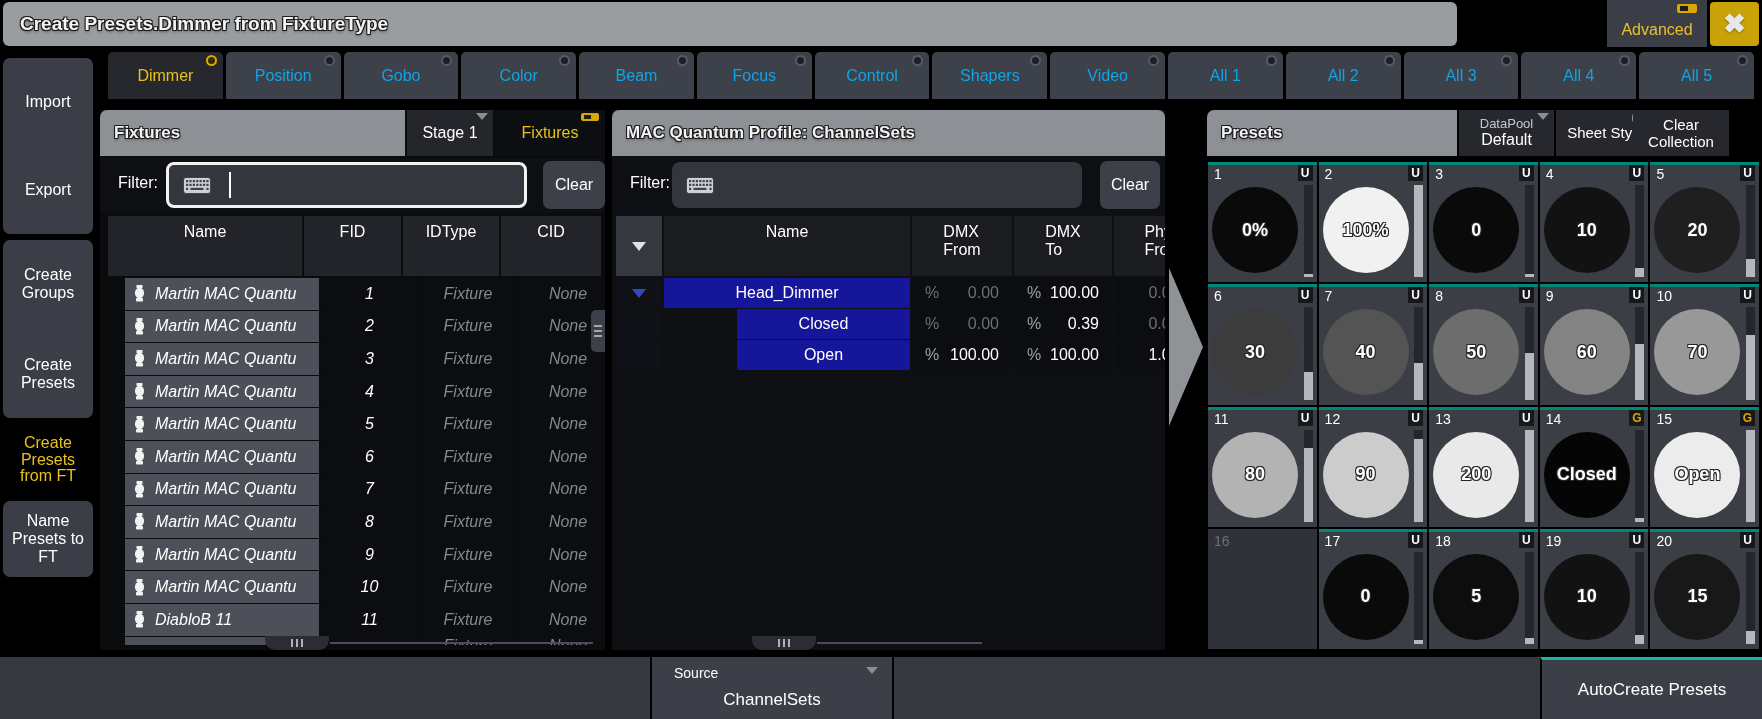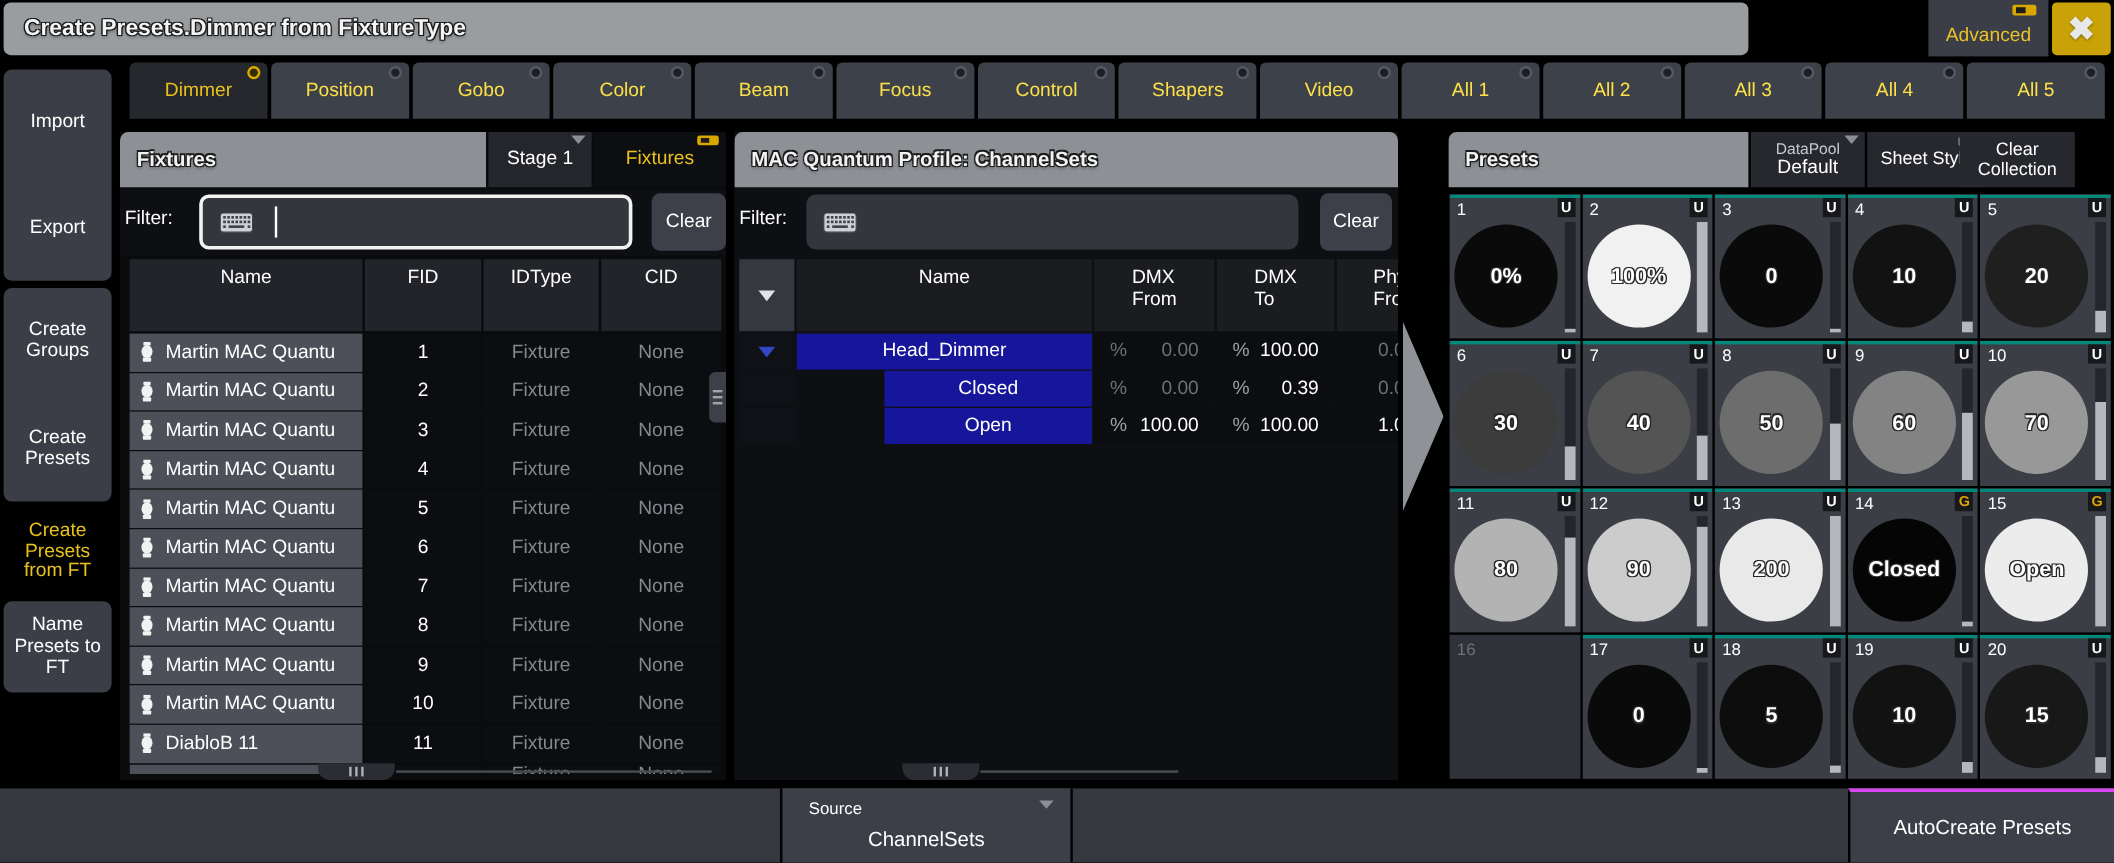--- a/index.html
+++ b/index.html
@@ -16,21 +16,21 @@
   .adv-label{color:#e9c12a;font-size:16px;}
   .toggle-icon{width:20px;height:9px;background:#d9a800;border-radius:2px;position:absolute;top:4px;right:10px;}
   .toggle-icon i{position:absolute;left:3px;top:2px;width:8px;height:5px;background:#1d1d1d;display:block;}
   .close-btn{position:absolute;left:1710px;top:2px;width:49px;height:44px;background:#c9a207;border-radius:4px;
             display:flex;align-items:center;justify-content:center;}
   .x-glyph{color:#e6e8ea;font-size:27px;font-weight:bold;line-height:1;text-shadow:0 1px 2px rgba(0,0,0,.4);}
 
   
   .tabs{position:absolute;left:108px;top:52px;width:1646px;height:47px;display:flex;gap:3px;}
   .tab{flex:1;background:#3d414a;border-radius:5px 5px 0 0;position:relative;display:flex;align-items:center;
-       justify-content:center;color:#fde047;font-size:16px;}
+       justify-content:center;color:#0ea5e9;font-size:16px;}
   .tab .tab-dot{position:absolute;top:3px;right:6px;width:7px;height:7px;border-radius:50%;
        background:#1d1f24;border:2px solid #565a62;}
   .tab.active{background:#26282e;color:#e9c11c;}
   .tab.active .tab-dot{border-color:#d9ad00;background:#332c07;}
 
   
   .sidebar{position:absolute;left:0;top:52px;width:96px;bottom:0;}
   .side-group{position:absolute;left:3px;width:90px;background:#3b3e46;border-radius:7px;
        display:flex;flex-direction:column;align-items:center;}
   .side-btn{flex:1;display:flex;align-items:center;justify-content:center;color:#fff;font-size:16px;
@@ -56,37 +56,37 @@
   .fx-tab{position:absolute;top:0;height:46px;display:flex;align-items:center;justify-content:center;
        font-size:16px;color:#fff;}
   .fx-tab.stage1{left:307px;width:86px;background:#24262c;}
   .fx-tab.fixsel{left:395px;width:110px;background:#0d0e11;color:#e9c11c;}
   .tri-sm{width:0;height:0;border-left:6px solid transparent;border-right:6px solid transparent;
        border-top:7px solid #8b8e94;position:absolute;top:3px;right:5px;}
   .mini-on{position:absolute;top:3px;right:6px;width:18px;height:8px;background:#d9a800;border-radius:2px;}
   .mini-on i{position:absolute;left:3px;top:2px;width:7px;height:4px;background:#1d1d1d;display:block;}
 
   .filter-row{position:absolute;left:0;top:48px;width:100%;height:55px;background:#0e0f12;}
-  .filter-label{position:absolute;left:4px;top:16px;color:#fff;font-size:16px;}
+  .filter-label{position:absolute;left:18px;top:16px;color:#fff;font-size:16px;}
   .filter-input{position:absolute;top:4px;height:46px;background:#33363d;border-radius:8px;
        display:flex;align-items:center;padding-left:14px;box-sizing:border-box;}
   .filter-input.focused{border:3px solid #f2f2f2;}
   .fx-input{left:66px;width:361px;}
   .cs-input{left:60px;width:410px;}
   .caret{width:2px;height:26px;background:#fff;margin-left:18px;}
   .clear-btn{position:absolute;top:3px;height:48px;background:#3d4049;border-radius:7px;display:flex;
        align-items:center;justify-content:center;color:#fff;font-size:16px;}
   .fx-clear{right:0;width:62px;}
   .cs-clear{right:5px;width:60px;}
 
   .fx-header{position:absolute;left:8px;top:106px;display:grid;grid-template-columns:194px 97px 96px 100px;
        gap:2px;height:60px;}
   .hcell{background:#222429;color:#fff;font-size:16px;display:flex;align-items:flex-start;
        justify-content:center;padding-top:7px;white-space:pre-line;text-align:left;line-height:1.15;}
-  .fx-rows{position:absolute;left:8px;top:168px;width:497px;}
+  .fx-rows{position:absolute;left:25px;top:168px;width:497px;font-style:italic;}
   .fx-row{display:grid;grid-template-columns:194px 97px 96px 100px;gap:2px;height:31.6px;margin-bottom:1px;}
   .fx-row.partial{height:8px;overflow:hidden;}
   .fx-name{background:#4d5059;display:flex;align-items:center;padding-left:8px;color:#fff;font-size:16px;
        gap:9px;overflow:hidden;white-space:nowrap;}
   .fx-cell{background:#0c0d10;display:flex;align-items:center;justify-content:center;font-size:16px;color:#fff;}
   .fx-cell.dim{color:#84878d;}
   .fx-icon{display:flex;flex:0 0 auto;}
 
   
   .hgrip{position:absolute;bottom:0;height:14px;width:64px;background:#2b2d33;border-radius:0 0 10px 10px;
@@ -154,21 +154,21 @@
   .tile.empty .tile-num{color:#6f727a;}
 
   
   .bottombar{position:absolute;left:0;top:657px;width:1762px;height:62px;background:#35383f;}
   .src-box{position:absolute;left:650px;top:0;width:240px;height:62px;background:#3c3f47;
        border-left:2px solid #000;border-right:2px solid #000;box-sizing:content-box;}
   .src-label{position:absolute;top:8px;left:22px;font-size:14px;color:#fff;}
   .src-tri{top:10px;right:14px;}
   .src-value{position:absolute;bottom:9px;left:0;width:100%;text-align:center;font-size:17px;color:#fff;}
   .autocreate{position:absolute;left:1540px;top:0;width:222px;height:62px;background:#3c3f47;
-       border-left:2px solid #000;border-top:3px solid #d946ef;box-sizing:border-box;display:flex;
+       border-left:2px solid #000;border-top:3px solid #14b8a6;box-sizing:border-box;display:flex;
        align-items:center;justify-content:center;color:#fff;font-size:17px;}
 </style>
 </head>
 <body>
 
 <div class="stage">
 
   <div class="titlebar">
     <span class="titletext outline">Create Presets.Dimmer from FixtureType</span>
   </div>

